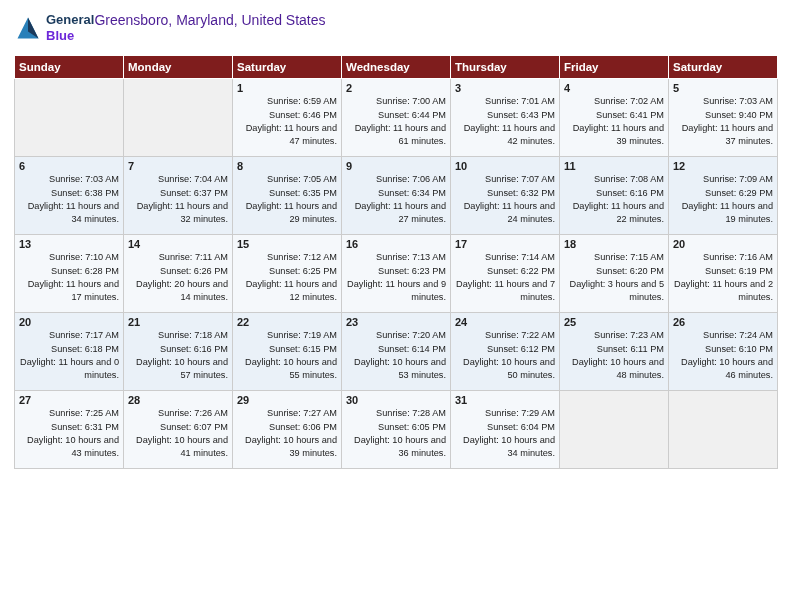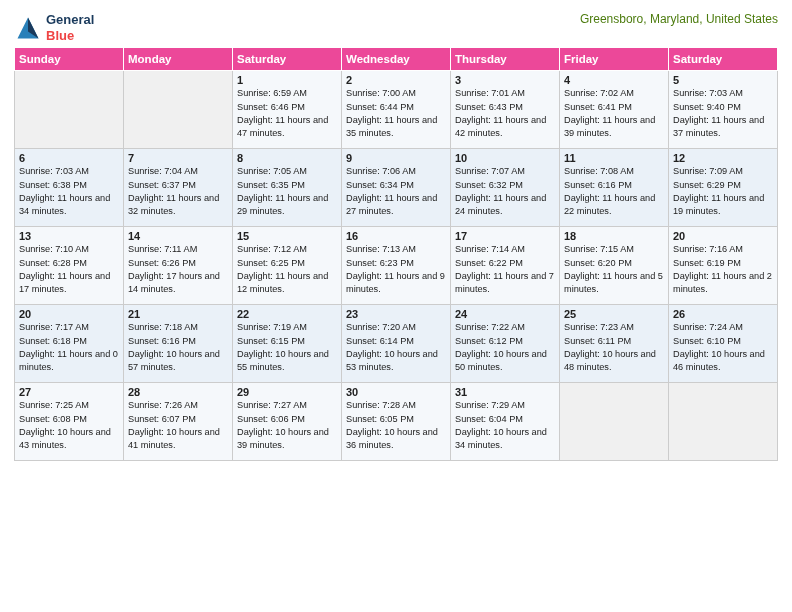--- a/index.html
+++ b/index.html
@@ -9,23 +9,22 @@
       width: 792px;
       height: 612px;
       overflow: hidden;
     }
     .container {
       width: 792px;
       padding: 12px 14px 8px 14px;
     }
     .header-row {
       display: flex;
-      justify-content: space-between;
       align-items: flex-start;
-      margin-bottom: 4px;
+      margin-bottom: 12px;
     }
     .logo {
       display: flex;
       align-items: center;
       gap: 4px;
     }
     .logo-text {
       font-size: 13px;
       font-weight: bold;
       color: #1a3a5c;
@@ -38,30 +37,30 @@
     .title-block {
       text-align: right;
     }
     .month-title {
       font-size: 32px;
       font-weight: bold;
       color: #222;
       line-height: 1.1;
     }
     .subtitle {
-      font-size: 12px;
-      color: #4d7c0f;
+      font-size: 14px;
+      color: #4c1d95;
     }
     table {
       width: 100%;
       border-collapse: collapse;
       table-layout: fixed;
     }
     thead tr th {
-      background-color: #ec4899;
+      background-color: #7f1d1d;
       color: #fff;
       font-size: 11.5px;
       font-weight: bold;
       padding: 5px 4px;
       text-align: left;
       border: 1px solid #fff;
     }
     tbody tr td {
       vertical-align: top;
       border: 1px solid #ccc;
@@ -78,38 +77,39 @@
       background: #eaf1f8;
     }
     .day-num {
       font-size: 11px;
       font-weight: bold;
       display: block;
       margin-bottom: 1px;
     }
     .day-info {
       line-height: 1.45;
+      text-align: right;
     }
     .empty-cell {
       background: #f0f0f0 !important;
     }
   </style>
 </head>
 <body>
 
 <div class="container">
   <div class="header-row">
     <div class="logo">
       <svg class="logo-icon" viewBox="0 0 32 32">
         <polygon points="16,4 28,28 4,28" fill="#2980b9"></polygon>
         <polygon points="16,4 28,28 16,20" fill="#1a3a5c"></polygon>
       </svg>
       <div class="logo-text">
         <div><span style="color:#1a3a5c">General</span></div>
-        <div><span style="color:#ef4444">Blue</span></div>
+        <div><span style="color:#6d28d9">Blue</span></div>
       </div>
     </div>
     <div class="title-block">
       <div class="subtitle">Greensboro, Maryland, United States</div>
     </div>
   </div>
 
   <table>
     <thead>
       <tr>
@@ -132,21 +132,21 @@
               <div>Sunrise: 6:59 AM</div>
               <div>Sunset: 6:46 PM</div>
               <div>Daylight: 11 hours and 47 minutes.</div>
             </div>
           </td>
           <td>
             <span class="day-num">2</span>
             <div class="day-info">
               <div>Sunrise: 7:00 AM</div>
               <div>Sunset: 6:44 PM</div>
-              <div>Daylight: 11 hours and 35 minutes.</div>
+              <div>Daylight: 11 hours and 61 minutes.</div>
             </div>
           </td>
           <td>
             <span class="day-num">3</span>
             <div class="day-info">
               <div>Sunrise: 7:01 AM</div>
               <div>Sunset: 6:43 PM</div>
               <div>Daylight: 11 hours and 42 minutes.</div>
             </div>
           </td>
@@ -232,21 +232,21 @@
               <div>Sunrise: 7:10 AM</div>
               <div>Sunset: 6:28 PM</div>
               <div>Daylight: 11 hours and 17 minutes.</div>
             </div>
           </td>
           <td>
             <span class="day-num">14</span>
             <div class="day-info">
               <div>Sunrise: 7:11 AM</div>
               <div>Sunset: 6:26 PM</div>
-              <div>Daylight: 17 hours and 14 minutes.</div>
+              <div>Daylight: 20 hours and 14 minutes.</div>
             </div>
           </td>
           <td>
             <span class="day-num">15</span>
             <div class="day-info">
               <div>Sunrise: 7:12 AM</div>
               <div>Sunset: 6:25 PM</div>
               <div>Daylight: 11 hours and 12 minutes.</div>
             </div>
           </td>
@@ -264,21 +264,21 @@
               <div>Sunrise: 7:14 AM</div>
               <div>Sunset: 6:22 PM</div>
               <div>Daylight: 11 hours and 7 minutes.</div>
             </div>
           </td>
           <td>
             <span class="day-num">18</span>
             <div class="day-info">
               <div>Sunrise: 7:15 AM</div>
               <div>Sunset: 6:20 PM</div>
-              <div>Daylight: 11 hours and 5 minutes.</div>
+              <div>Daylight: 3 hours and 5 minutes.</div>
             </div>
           </td>
           <td>
             <span class="day-num">20</span>
             <div class="day-info">
               <div>Sunrise: 7:16 AM</div>
               <div>Sunset: 6:19 PM</div>
               <div>Daylight: 11 hours and 2 minutes.</div>
             </div>
           </td>
@@ -339,21 +339,21 @@
               <div>Sunset: 6:10 PM</div>
               <div>Daylight: 10 hours and 46 minutes.</div>
             </div>
           </td>
         </tr>
         <tr>
           <td>
             <span class="day-num">27</span>
             <div class="day-info">
               <div>Sunrise: 7:25 AM</div>
-              <div>Sunset: 6:08 PM</div>
+              <div>Sunset: 6:31 PM</div>
               <div>Daylight: 10 hours and 43 minutes.</div>
             </div>
           </td>
           <td>
             <span class="day-num">28</span>
             <div class="day-info">
               <div>Sunrise: 7:26 AM</div>
               <div>Sunset: 6:07 PM</div>
               <div>Daylight: 10 hours and 41 minutes.</div>
             </div>

